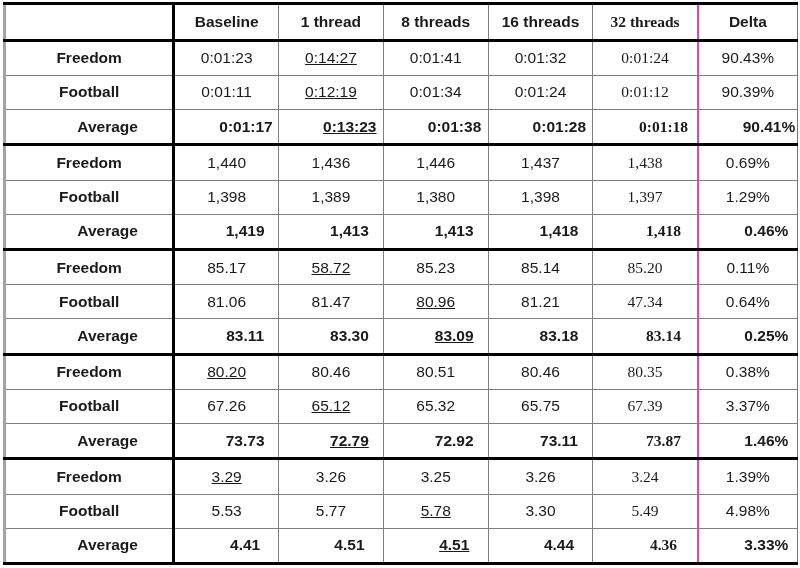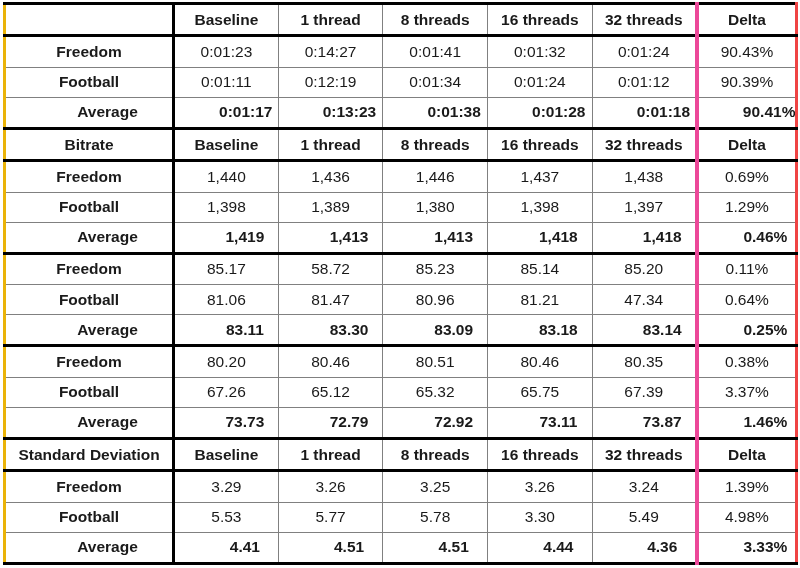--- a/index.html
+++ b/index.html
@@ -56,39 +56,39 @@
   }
   td.colhead {
     font-weight: bold;
     color: #0d0d0d;
   }
   td.blankhead { background: #ffffff; }
   td.avg { font-weight: bold; }
 
   
   td.hl-green  { background: #00e700; }
-  td.hl-yellow { background: #ffff00; }
+  td.hl-yellow { background: #ffff00; text-decoration: underline; }
 
   
   tr.head-row td,
   tr.section-row td {
     border-top: 3px solid #000000;
     border-bottom: 3px solid #000000;
   }
   tr.avg-row td {
     border-bottom: 3px solid #000000;
     padding-left: 44px;
   }
   tr.last-row td {
     border-bottom: 3px solid #000000;
   }
   table.benchmark td.vsep-left { border-left: 3px solid #000000; }
-  table.benchmark td.vsep-right { border-right: 4px solid #ec4899; }
-  table.benchmark tr td:first-child { border-left: 3px solid #eab308; }
-  table.benchmark tr td:last-child { border-right: 3px solid #ef4444; }
+  table.benchmark td.vsep-right { border-right: 2px solid #ec4899; font-family: Liberation Serif, serif; }
+  table.benchmark tr td:first-child { border-left: 3px solid #a3a3a3; }
+  table.benchmark tr td:last-child { border-right: 1px solid #ef4444; }
   table.benchmark tr:first-child td { border-top: 3px solid #000000; }
 </style>
 </head>
 <body>
 
 <div id="table-wrap">
   <table class="benchmark">
     <colgroup>
       <col class="c-label">
       <col class="c-data">
@@ -128,29 +128,20 @@
         </tr>
         <tr class="avg-row">
           <td class="rowlabel">Average</td>
           <td class="avg hl-green vsep-left">0:01:17</td>
           <td class="avg hl-yellow">0:13:23</td>
           <td class="avg">0:01:38</td>
           <td class="avg">0:01:28</td>
           <td class="avg vsep-right">0:01:18</td>
           <td class="avg">90.41%</td>
         </tr>
-        <tr class="section-row">
-          <td class="sectionlabel">Bitrate</td>
-          <td class="colhead vsep-left">Baseline</td>
-          <td class="colhead">1 thread</td>
-          <td class="colhead">8 threads</td>
-          <td class="colhead">16 threads</td>
-          <td class="colhead vsep-right">32 threads</td>
-          <td class="colhead">Delta</td>
-        </tr>
         <tr class="">
           <td class="rowlabel">Freedom</td>
           <td class="vsep-left">1,440</td>
           <td class="">1,436</td>
           <td class="">1,446</td>
           <td class="">1,437</td>
           <td class="vsep-right">1,438</td>
           <td class="">0.69%</td>
         </tr>
         <tr class="">
@@ -218,29 +209,20 @@
         </tr>
         <tr class="avg-row">
           <td class="rowlabel">Average</td>
           <td class="avg vsep-left">73.73</td>
           <td class="avg hl-yellow">72.79</td>
           <td class="avg">72.92</td>
           <td class="avg">73.11</td>
           <td class="avg hl-green vsep-right">73.87</td>
           <td class="avg">1.46%</td>
         </tr>
-        <tr class="section-row">
-          <td class="sectionlabel">Standard Deviation</td>
-          <td class="colhead vsep-left">Baseline</td>
-          <td class="colhead">1 thread</td>
-          <td class="colhead">8 threads</td>
-          <td class="colhead">16 threads</td>
-          <td class="colhead vsep-right">32 threads</td>
-          <td class="colhead">Delta</td>
-        </tr>
         <tr class="">
           <td class="rowlabel">Freedom</td>
           <td class="hl-yellow vsep-left">3.29</td>
           <td class="">3.26</td>
           <td class="">3.25</td>
           <td class="">3.26</td>
           <td class="hl-green vsep-right">3.24</td>
           <td class="">1.39%</td>
         </tr>
         <tr class="">

